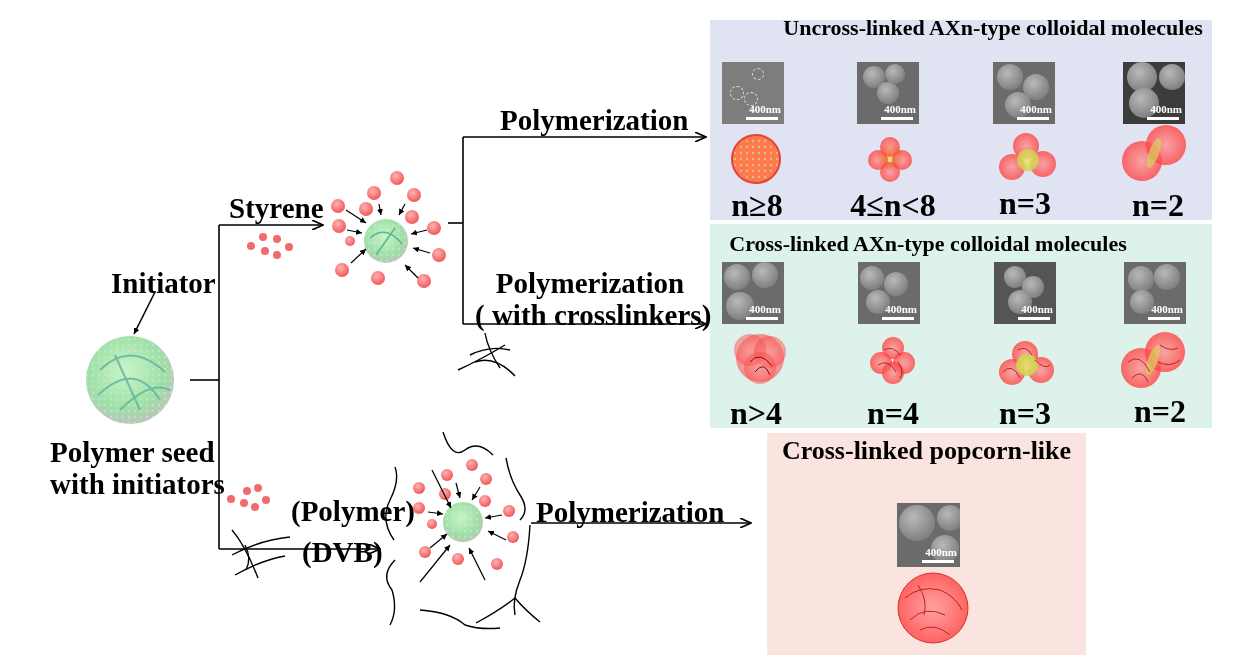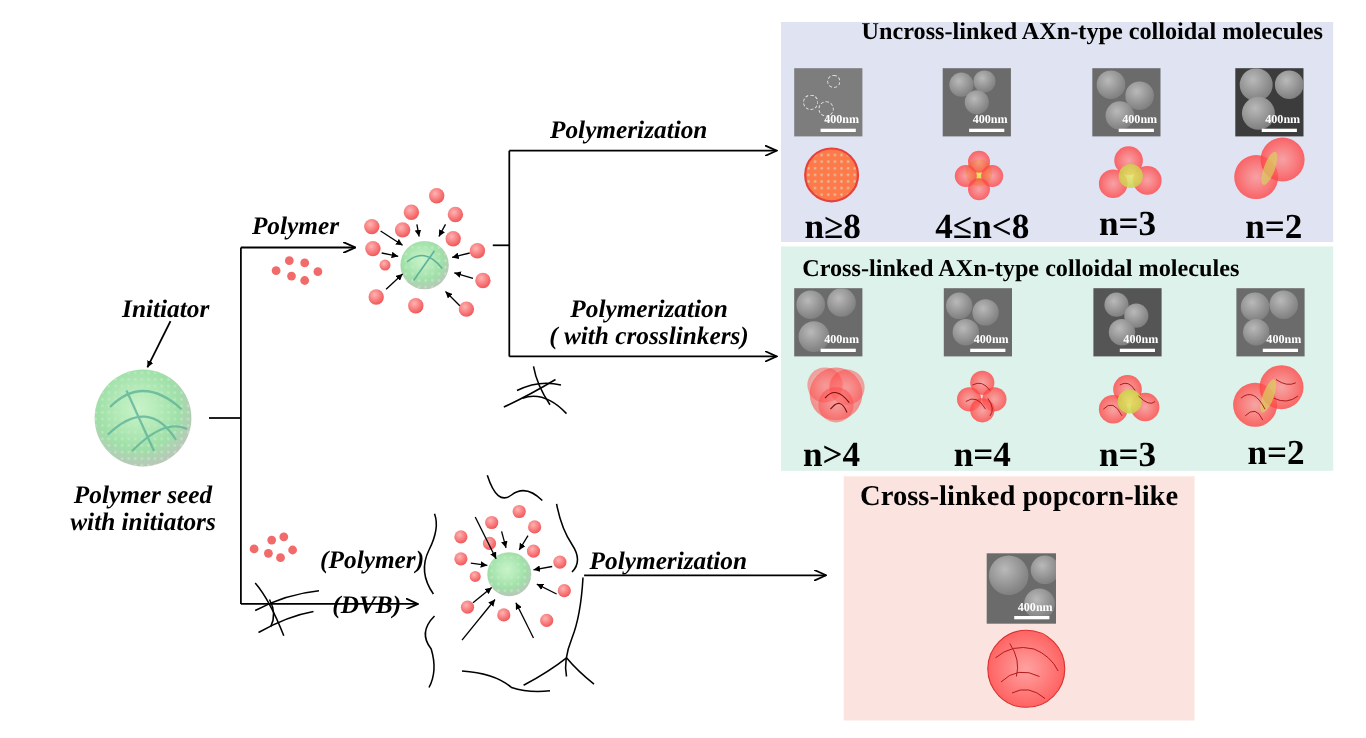--- a/index.html
+++ b/index.html
@@ -1,19 +1,19 @@
 <!DOCTYPE html>
 <html><head>
 <meta charset="utf-8">
 <style>
   html, body { margin:0; padding:0; background:#ffffff; }
   body { width:1242px; height:671px; position:relative; overflow:hidden;
          font-family:"Liberation Serif", "DejaVu Serif", serif; color:#000; }
   .lbl { position:absolute; font-weight:bold; white-space:nowrap; line-height:1.1; }
-  .f21 { font-size:23px;font-style:italic; }
+  .f21 { font-size:29px; }
   .f22 { font-size:26px; }
   .center { text-align:center; }
 
   .panel { position:absolute; }
   .panel-title { position:absolute; left:0; right:0; text-align:center; font-weight:bold; font-size:22px; line-height:1.1; }
   .sem { position:absolute; width:62px; height:62px; background:#6b6b6b; overflow:hidden; }
   .sem .blob { position:absolute; border-radius:50%; background:radial-gradient(circle at 40% 35%, #b9b9b9, #8a8a8a 60%, #6f6f6f); }
   .sem .scale-text { position:absolute; right:3px; bottom:9px; color:#fff; font-weight:bold; font-size:11px; line-height:1; }
   .sem .scale-bar { position:absolute; right:6px; bottom:4px; width:32px; height:3px; background:#fff; }
   .nlabel { position:absolute; font-weight:bold; font-size:32px; text-align:center; width:100px; line-height:1; }
@@ -234,21 +234,21 @@
     <circle cx="933" cy="608" r="35" fill="none" stroke="#d83030" stroke-width="1"></circle>
     <path d="M905 598 Q920 585 940 590 Q955 596 962 610 M910 620 Q925 605 945 615 M920 630 Q935 622 950 635 M918 585 Q928 600 924 615" stroke="#b01818" stroke-width="0.9" fill="none"></path>
   </g>
 </svg>
 
 <div class="lbl f21" style="left:111px; top:268px;">Initiator</div>
 <div class="lbl f21 center" style="left:50px; top:437px; width:160px;">
   <div>Polymer seed</div>
   <div>with initiators</div>
 </div>
-<div class="lbl f21" style="left:229px; top:193px;">Polymer</div>
+<div class="lbl f21" style="left:229px; top:193px;">Styrene</div>
 
 <div class="lbl f21" style="left:500px; top:105px;">Polymerization</div>
 <div class="lbl f21 center" style="left:475px; top:268px; width:230px;">
   <div>Polymerization</div>
   <div>( with crosslinkers)</div>
 </div>
 <div class="lbl f21 center" style="left:505px; top:331px; width:190px;">
 </div>
 
 <div class="lbl f21" style="left:291px; top:496px;">(Polymer)</div>

